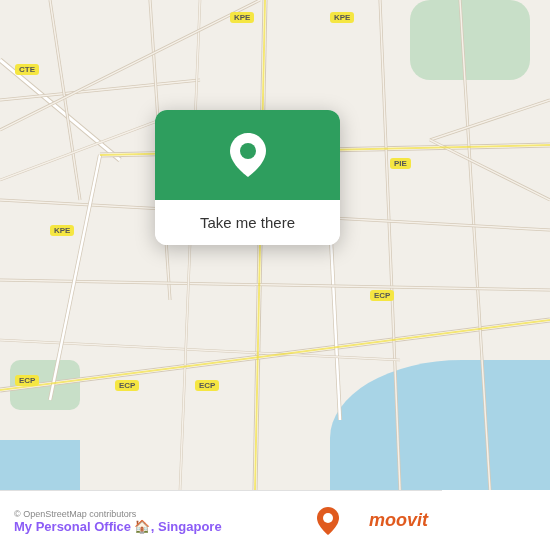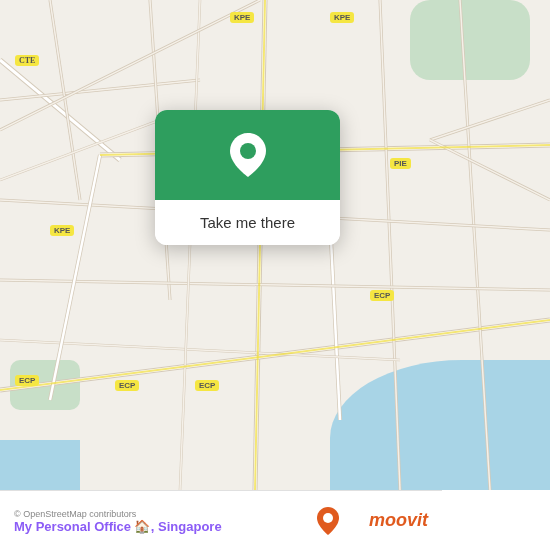--- a/index.html
+++ b/index.html
@@ -252,21 +252,21 @@
       <line x1="430" y1="140" x2="550" y2="200" stroke="#d4c9b8" stroke-width="3"></line>
       <line x1="430" y1="140" x2="550" y2="200" stroke="#f5f0e8" stroke-width="1.5"></line>
 
       <line x1="100" y1="155" x2="550" y2="145" stroke="#f0dc3a" stroke-width="2" stroke-dasharray="none" opacity="0.7"></line>
       <line x1="265" y1="0" x2="255" y2="490" stroke="#f0dc3a" stroke-width="2" opacity="0.7"></line>
       <line x1="0" y1="390" x2="550" y2="320" stroke="#f0dc3a" stroke-width="2" opacity="0.7"></line>
     </svg>
 
     <div class="road-badge" style="top:12px;left:230px;">KPE</div>
     <div class="road-badge" style="top:12px;left:330px;">KPE</div>
-    <div class="road-badge" style="top:55px;left:15px;font-family:Liberation Serif, serif;">CTE</div>
+    <div class="road-badge" style="top:64px;left:15px;">CTE</div>
     <div class="road-badge" style="top:158px;left:390px;">PIE</div>
     <div class="road-badge" style="top:225px;left:50px;">KPE</div>
     <div class="road-badge" style="top:290px;left:370px;">ECP</div>
     <div class="road-badge" style="top:380px;left:115px;">ECP</div>
     <div class="road-badge" style="top:380px;left:195px;">ECP</div>
     <div class="road-badge" style="top:375px;left:15px;">ECP</div>
 
     <div class="location-card">
       <div class="card-map-icon">
         <svg class="pin-icon" viewBox="0 0 36 44" fill="none" xmlns="http://www.w3.org/2000/svg">

